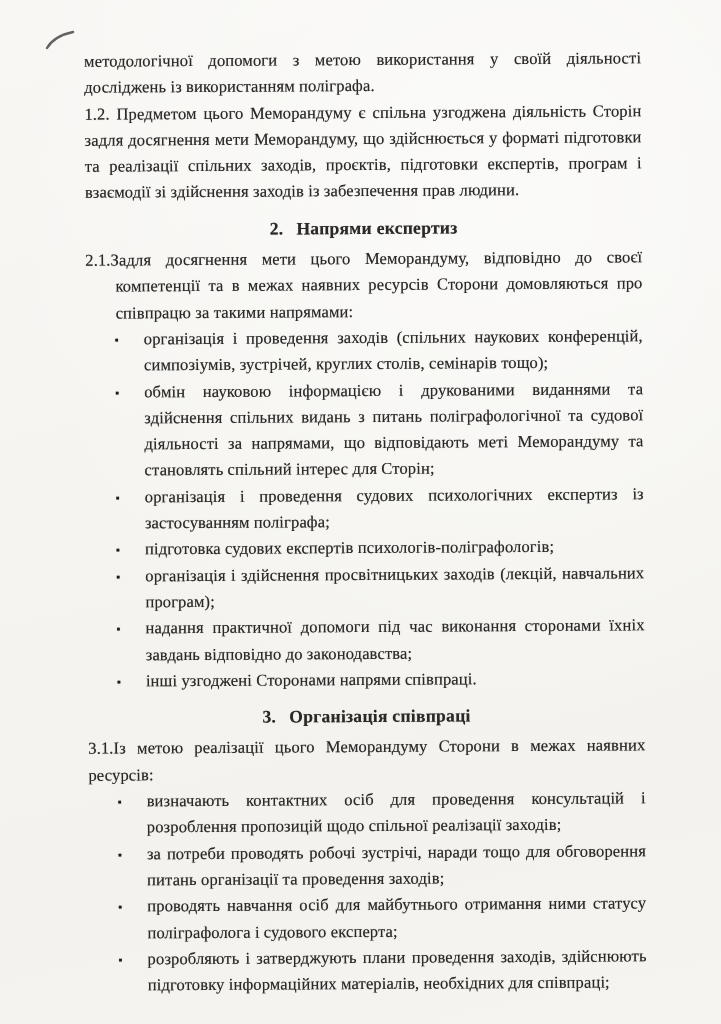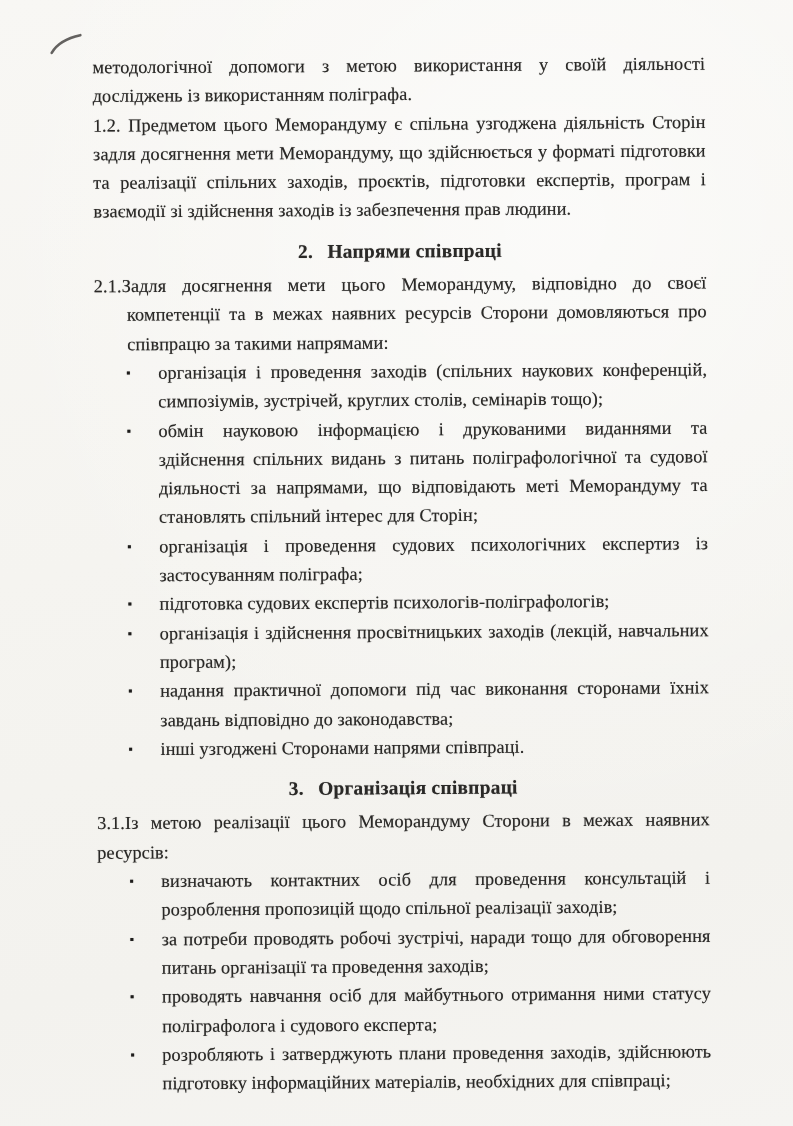--- a/index.html
+++ b/index.html
@@ -86,21 +86,21 @@
   <svg class="corner-mark" viewBox="0 0 34 24">
     <path d="M2,20 Q9,8 28,4" stroke="#4a4845" stroke-width="2.4" fill="none" stroke-linecap="round" opacity="0.85"></path>
   </svg>
 
   <div class="content">
 
     <p class="para">методологічної допомоги з метою використання у своїй діяльності досліджень із використанням поліграфа.</p>
     <p class="para">1.2. Предметом цього Меморандуму є спільна узгоджена діяльність Сторін задля досягнення мети Меморандуму, що здійснюється у форматі підготовки та реалізації спільних заходів, проєктів, підготовки експертів, програм і взаємодії зі здійснення заходів із забезпечення прав людини.</p>
 
     <h2 class="sec-heading">
-      <span class="sec-num">2.</span><span>Напрями співпраці</span>
+      <span class="sec-num">2.</span><span>Напрями експертиз</span>
     </h2>
 
     <p class="para hang">2.1.Задля досягнення мети цього Меморандуму, відповідно до своєї компетенції та в межах наявних ресурсів Сторони домовляються про співпрацю за такими напрямами:</p>
 
     <ul class="bullets">
       <li><span class="sq">▪</span><span class="li-text">організація і проведення заходів (спільних наукових конференцій, симпозіумів, зустрічей, круглих столів, семінарів тощо);</span></li>
       <li><span class="sq">▪</span><span class="li-text">обмін науковою інформацією і друкованими виданнями та здійснення спільних видань з питань поліграфологічної та судової діяльності за напрямами, що відповідають меті Меморандуму та становлять спільний інтерес для Сторін;</span></li>
       <li><span class="sq">▪</span><span class="li-text">організація і проведення судових психологічних експертиз із застосуванням поліграфа;</span></li>
       <li><span class="sq">▪</span><span class="li-text">підготовка судових експертів психологів-поліграфологів;</span></li>
       <li><span class="sq">▪</span><span class="li-text">організація і здійснення просвітницьких заходів (лекцій, навчальних програм);</span></li>

